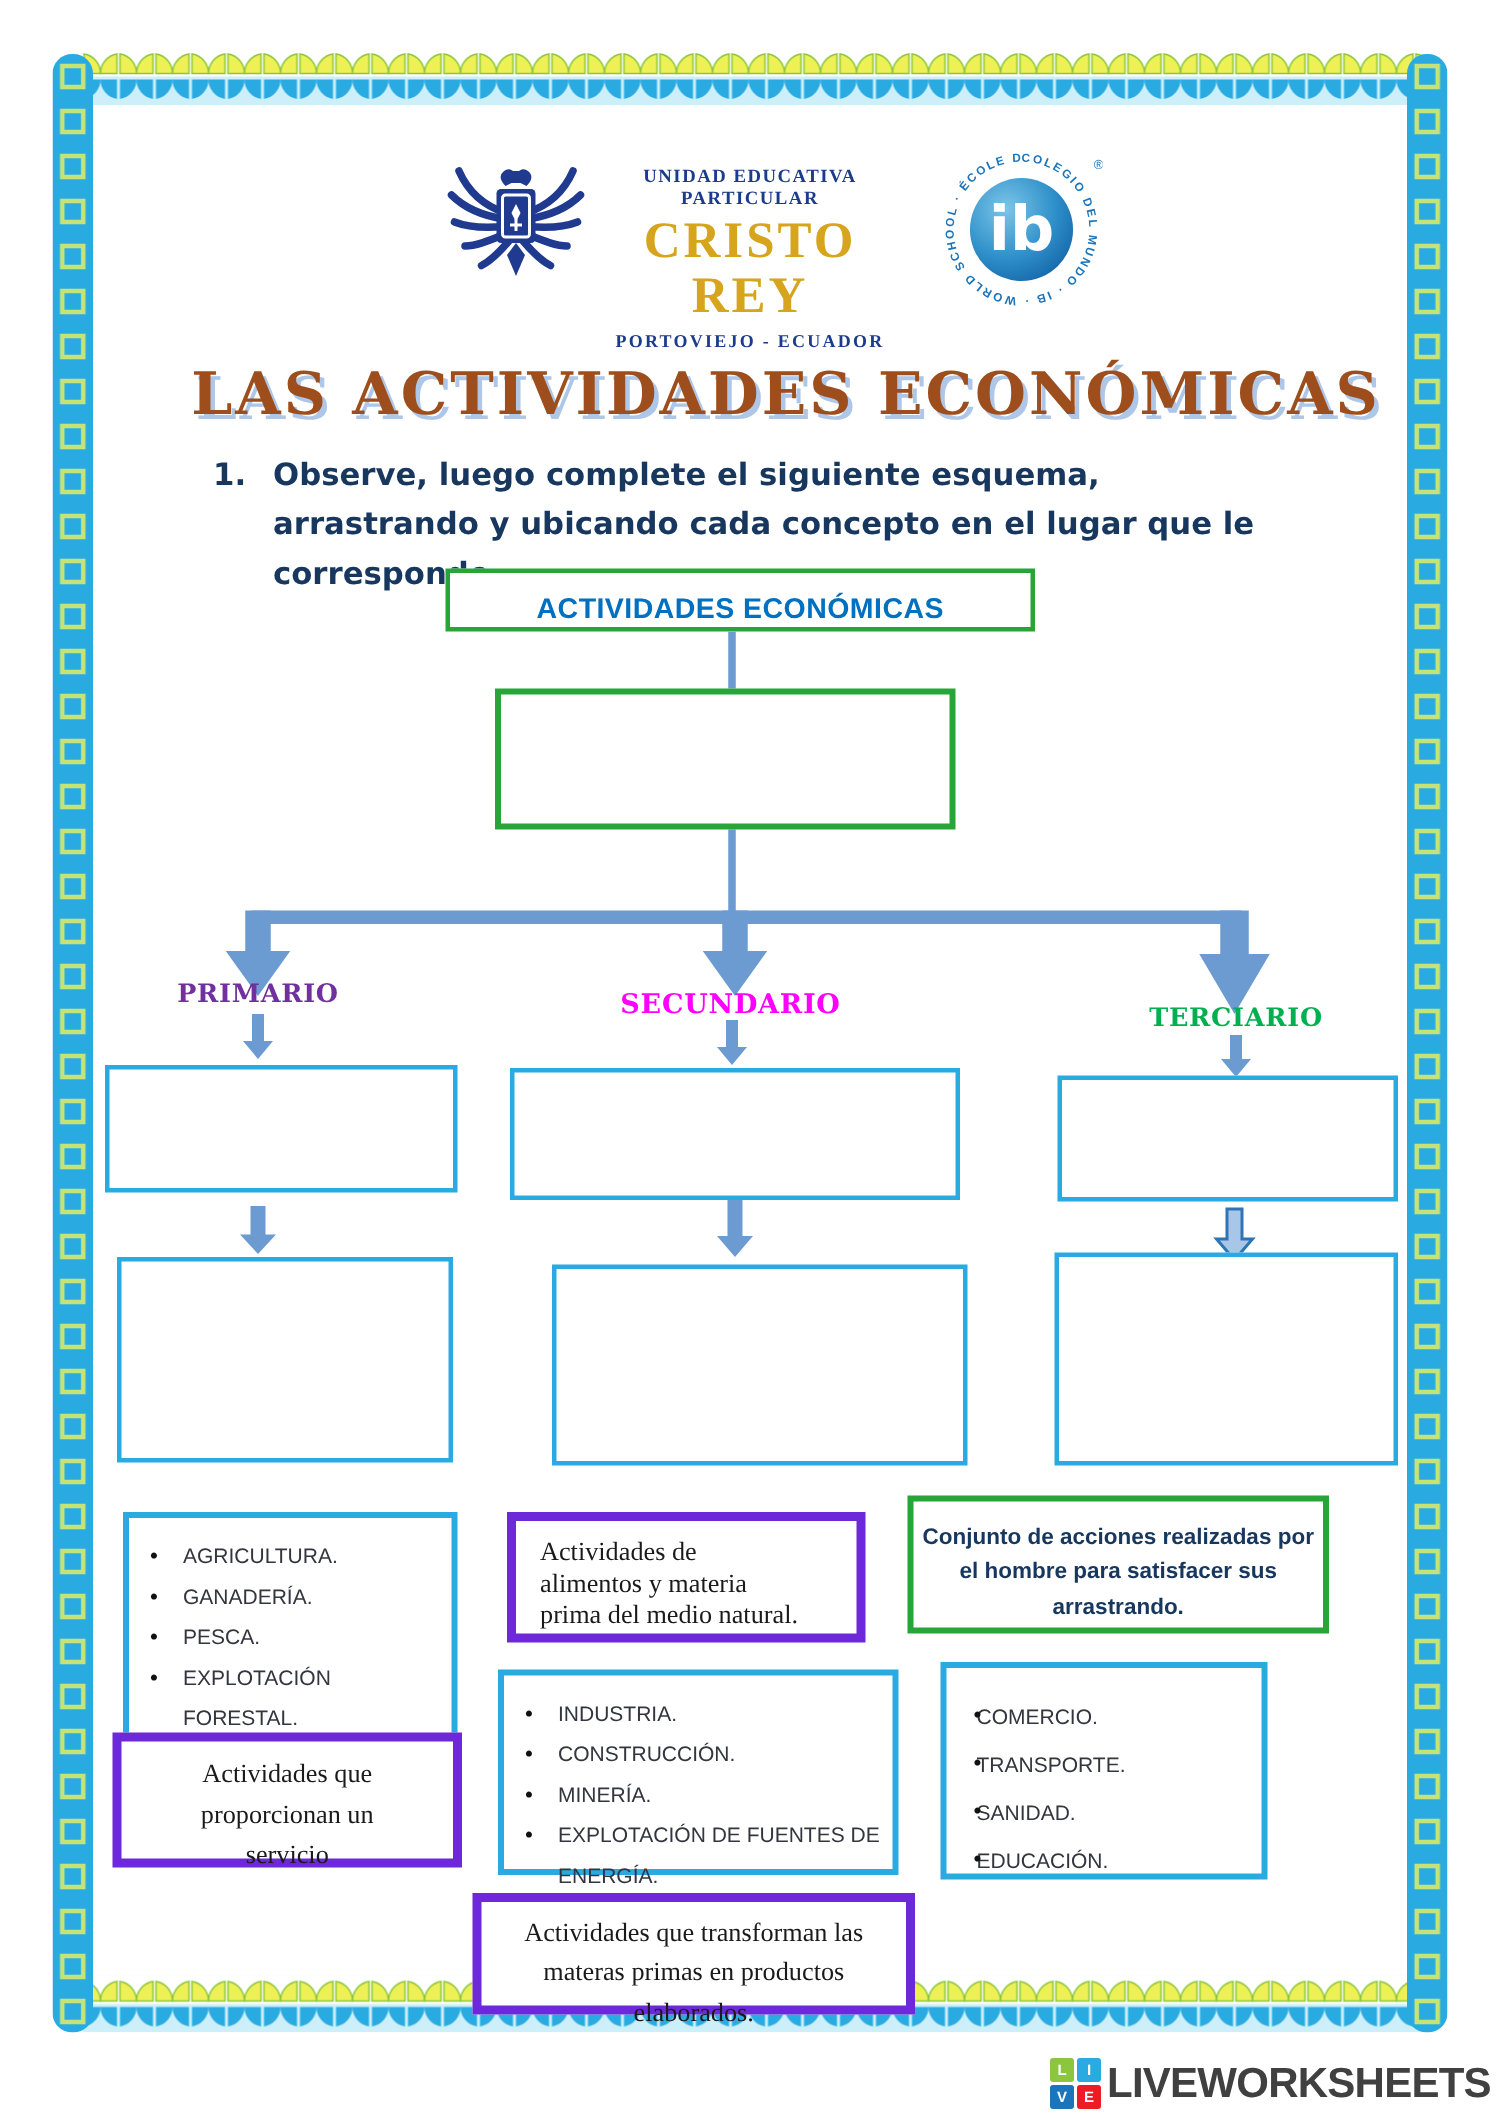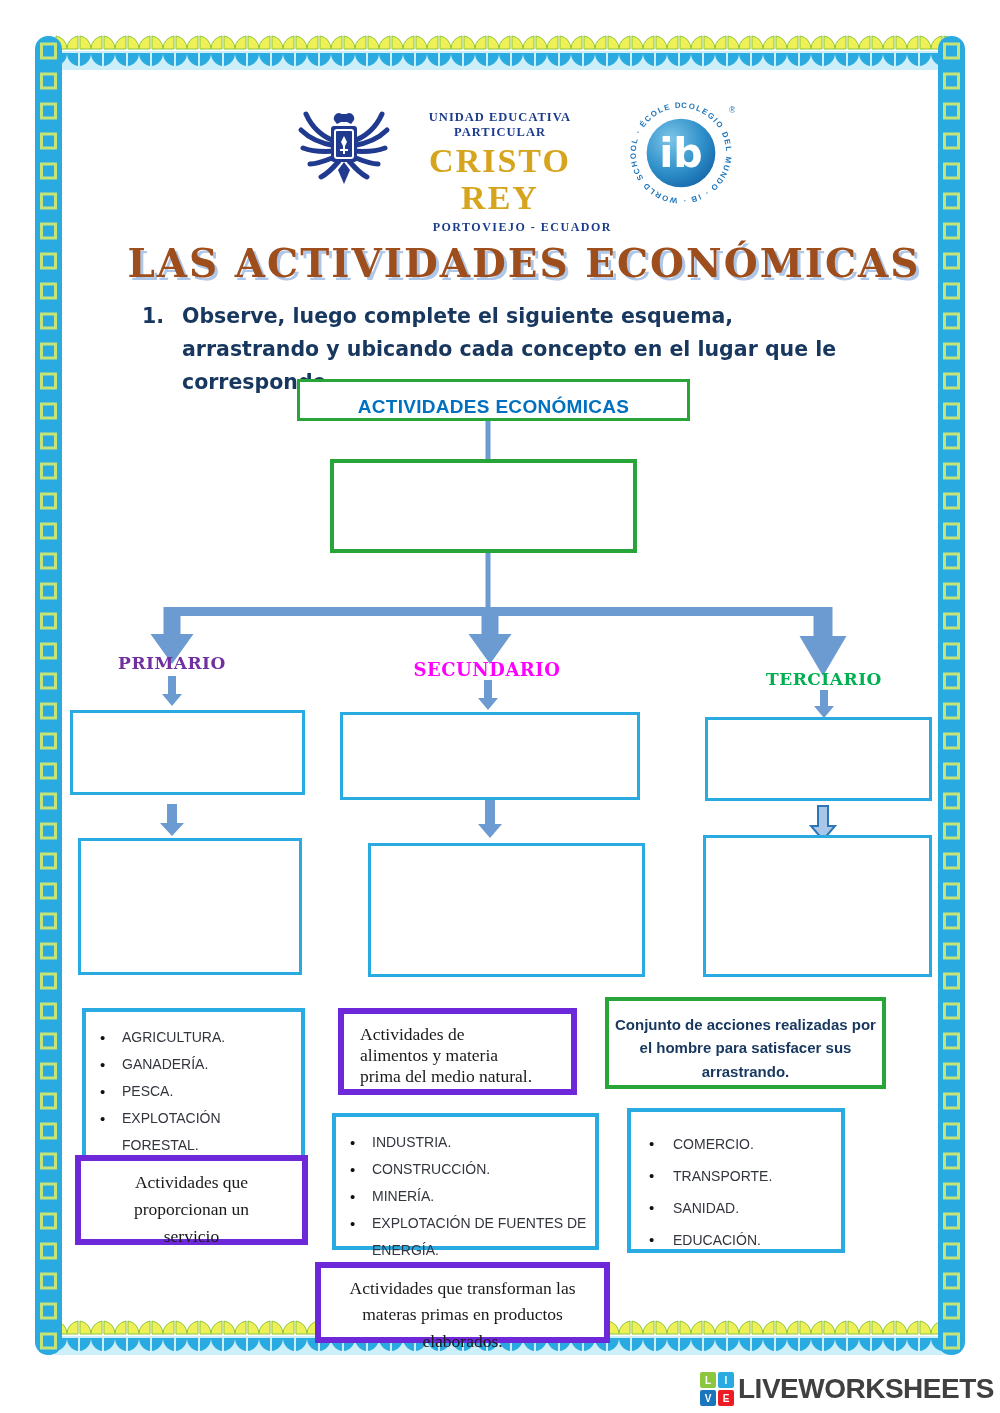--- a/index.html
+++ b/index.html
@@ -6,21 +6,21 @@
   body { background:#ffffff; font-family:"Liberation Sans", sans-serif; }
   .page { position:relative; width:1000px; height:1413px; background:#ffffff; overflow:hidden;border-radius:15px; }
 
   
   .frame { position:absolute; pointer-events:none; }
 
   
   .school-block { position:absolute; left:388px; top:110px; width:224px; text-align:center; }
   .school-line1 { font-family:"Liberation Serif", serif; font-weight:bold; font-size:12.5px; letter-spacing:1px; color:#1B3C8C; }
   .school-name  { font-family:"Liberation Serif", serif; font-weight:bold; font-size:34px; letter-spacing:2px; color:#D6A51D; line-height:1.1; margin-top:2px; }
-  .school-line3 { font-family:"Liberation Serif", serif; font-weight:bold; font-size:12px; letter-spacing:1.5px; color:#1B3C8C; margin-top:3px;text-align:right; }
+  .school-line3 { font-family:"Liberation Serif", serif; font-weight:bold; font-size:12px; letter-spacing:1.5px; color:#1B3C8C; margin-top:3px; }
 
   
   .main-title { position:absolute; left:0; top:240px; width:1000px; text-align:center;
     font-family:"DejaVu Serif","Liberation Serif",serif; font-weight:bold; font-size:39px;
     letter-spacing:2px; color:#9D4E1C; text-shadow:3px 3px 0 #AEC6E8;padding-left:48px; }
   .instruction { position:absolute; left:142px; top:300px; width:740px; display:flex;
     font-family:"DejaVu Sans", sans-serif; font-weight:bold; font-size:20.5px; color:#17375E; line-height:1.6; }
   .instruction .num { width:40px; flex:none; }
   .instruction .txt { width:690px; }
 
@@ -44,21 +44,21 @@
   .dbox { z-index:1; }
 
   
   .card-list { padding:12px 6px 0 0; }
   .card-list ul { list-style:none; }
   .card-list li { position:relative; padding-left:36px; font-size:14px; color:#33363E; }
   .card-list li::before { content:"\2022"; position:absolute; left:14px; font-size:15px; color:#111; }
   .list-primary li  { line-height:27px; }
   .list-secondary li{ line-height:27px; }
   .list-tertiary { padding-top:16px; }
-  .list-tertiary li { line-height:32px; padding-left:42px; }
+  .list-tertiary li { line-height:32px; padding-left:20px; }
   .list-tertiary li::before { left:18px; }
 
   .card-def { font-family:"Liberation Serif", serif; font-size:17.5px; color:#1a1a1a; }
   .card-def .line { display:block; }
   .def-primary  { padding:10px 8px 8px 16px; text-align:left; }
   .def-root { font-family:"Liberation Sans", sans-serif; font-weight:bold; font-size:15px; color:#17375E;
     text-align:center; padding-top:12px; line-height:1.55; }
   .def-tertiary { text-align:center; padding-top:8px; line-height:1.55; }
   .def-secondary{ text-align:center; padding-top:7px; line-height:1.5; }
 

